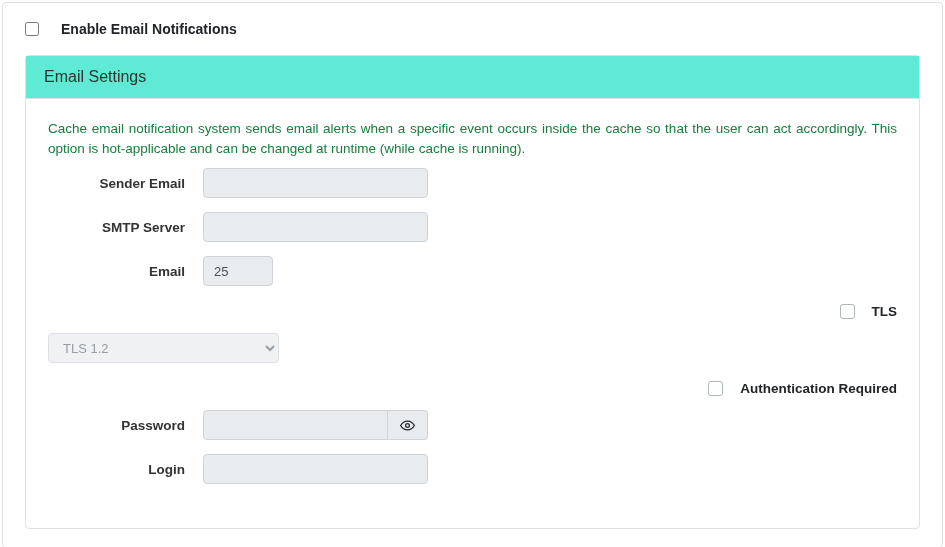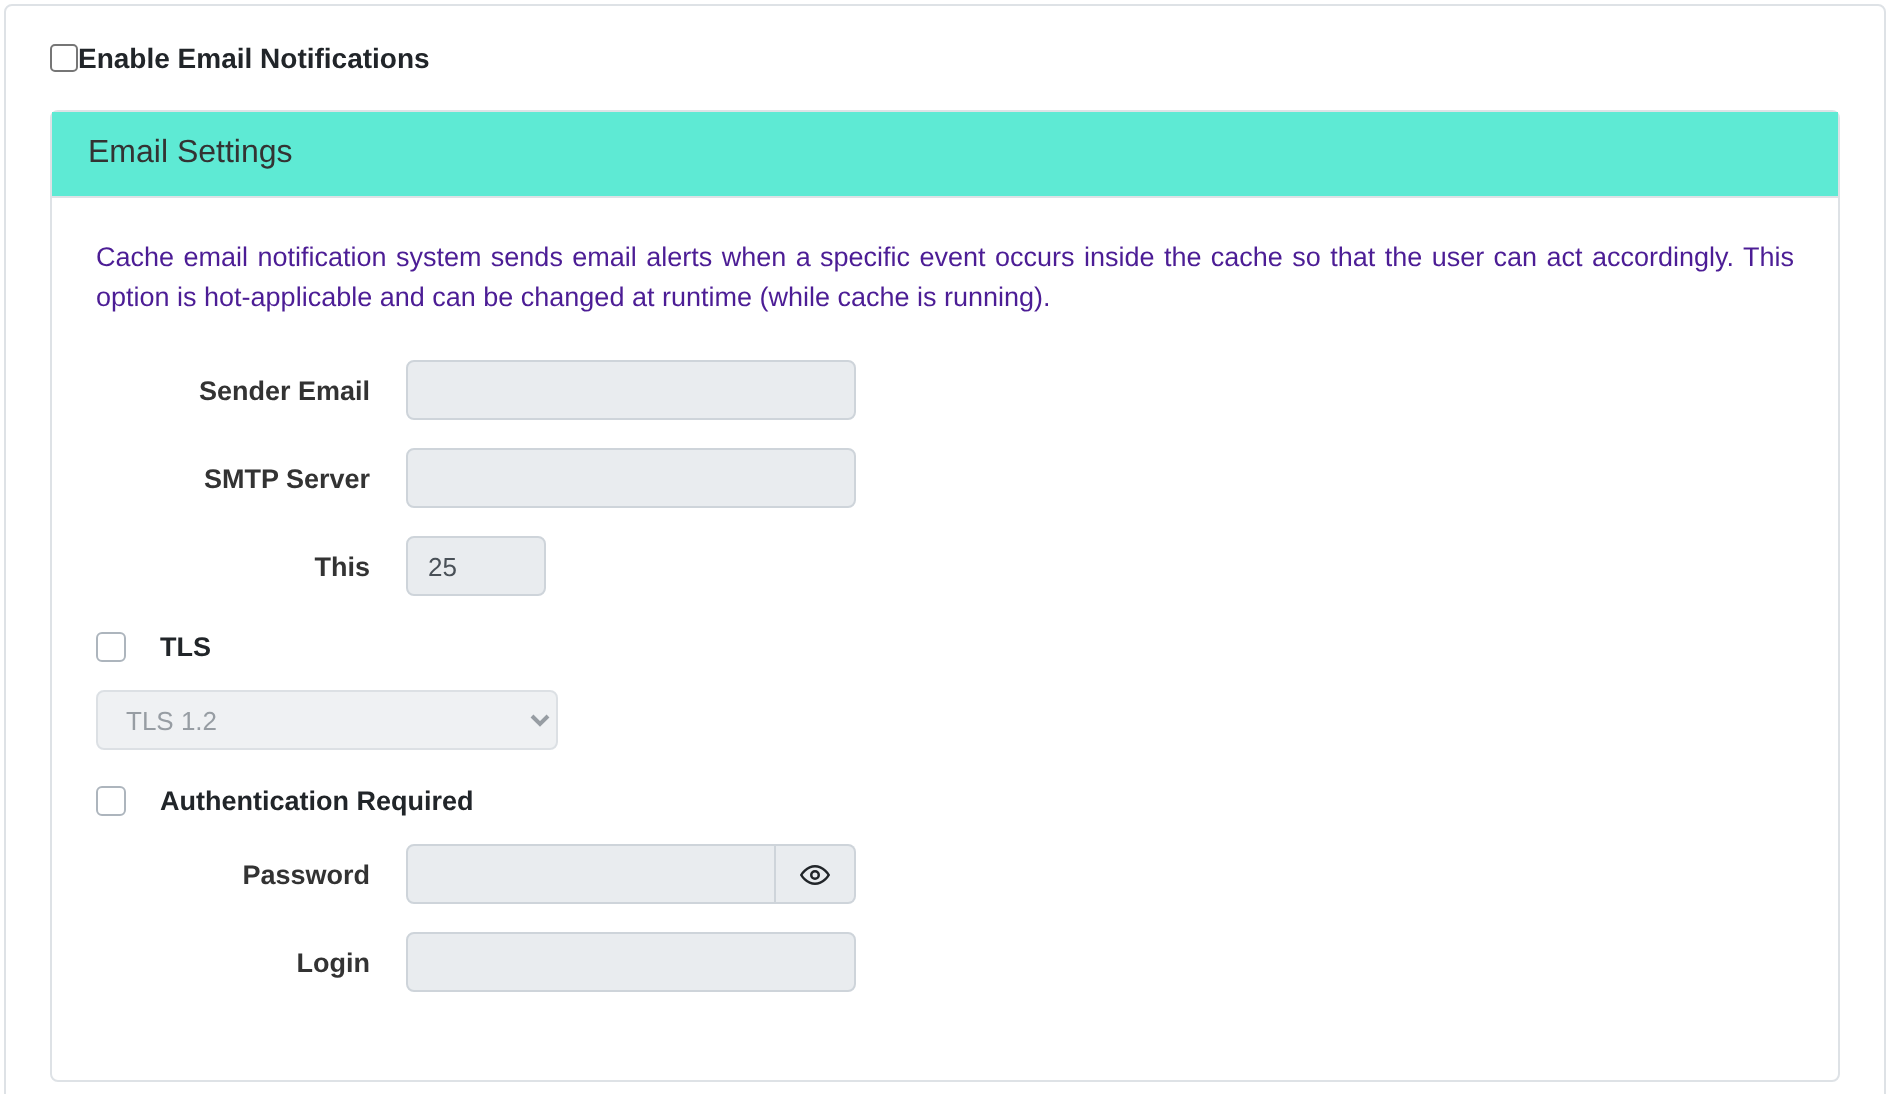--- a/index.html
+++ b/index.html
@@ -24,21 +24,21 @@
       font-size: 19px;
       font-weight: 700;
       color: #212529;
     }
     .body-area {
       padding: 18px 22px;
     }
     .top-check {
       display: flex;
       align-items: center;
-      gap: 0;
+      gap: 22px;
       margin-bottom: 18px;
     }
     .top-check input[type="checkbox"] {
       width: 14px;
       height: 14px;
     }
     .top-check label {
       font-weight: 700;
       font-size: 14px;
     }
@@ -52,23 +52,23 @@
       padding: 12px 18px;
       font-size: 16px;
       font-weight: 400;
       color: #333;
     }
     .inner-panel-body {
       padding: 20px 22px 30px 22px;
     }
     .description {
       font-size: 13.5px;
-      color: #4c1d95;
+      color: #15803d;
       text-align: justify;
-      margin-bottom: 22px;
+      margin-bottom: 10px;
       line-height: 1.45;
     }
     .form-row {
       display: flex;
       align-items: center;
       margin-bottom: 14px;
     }
     .form-label {
       width: 155px;
       text-align: right;
@@ -87,20 +87,21 @@
       color: #495057;
     }
     .input-wide { width: 225px; }
     .input-narrow { width: 70px; }
     .sub-check {
       display: flex;
       align-items: center;
       gap: 17px;
       margin-bottom: 14px;
       margin-top: 18px;
+      justify-content: flex-end;
     }
     .sub-check input[type="checkbox"] {
       width: 15px;
       height: 15px;
       appearance: none;
       border: 1px solid #adb5bd;
       border-radius: 3px;
       background: #fff;
     }
     .sub-check label {
@@ -156,21 +157,21 @@
           <div class="form-label">Sender Email</div>
           <input type="text" class="form-control input-wide" disabled="" value="" style="">
         </div>
 
         <div class="form-row">
           <div class="form-label">SMTP Server</div>
           <input type="text" class="form-control input-wide" disabled="" value="" style="">
         </div>
 
         <div class="form-row">
-          <div class="form-label">This</div>
+          <div class="form-label">Email</div>
           <input type="text" class="form-control input-narrow" disabled="" value="25" style="">
         </div>
 
         <div class="sub-check">
           <input type="checkbox" style="">
           <label>TLS</label>
         </div>
 
         <div class="form-row">
           <select class="form-control" disabled="">

